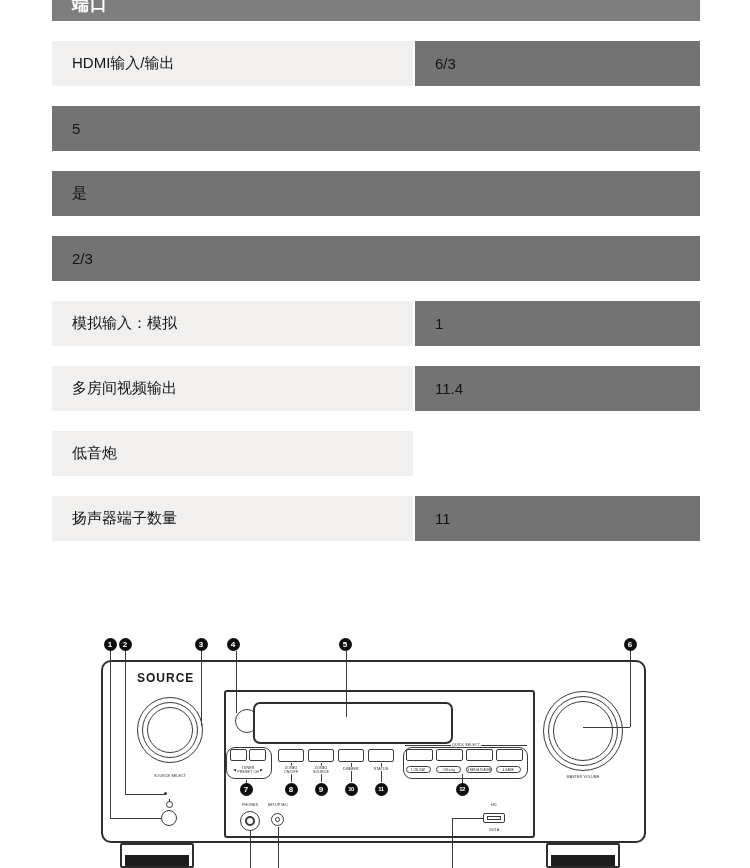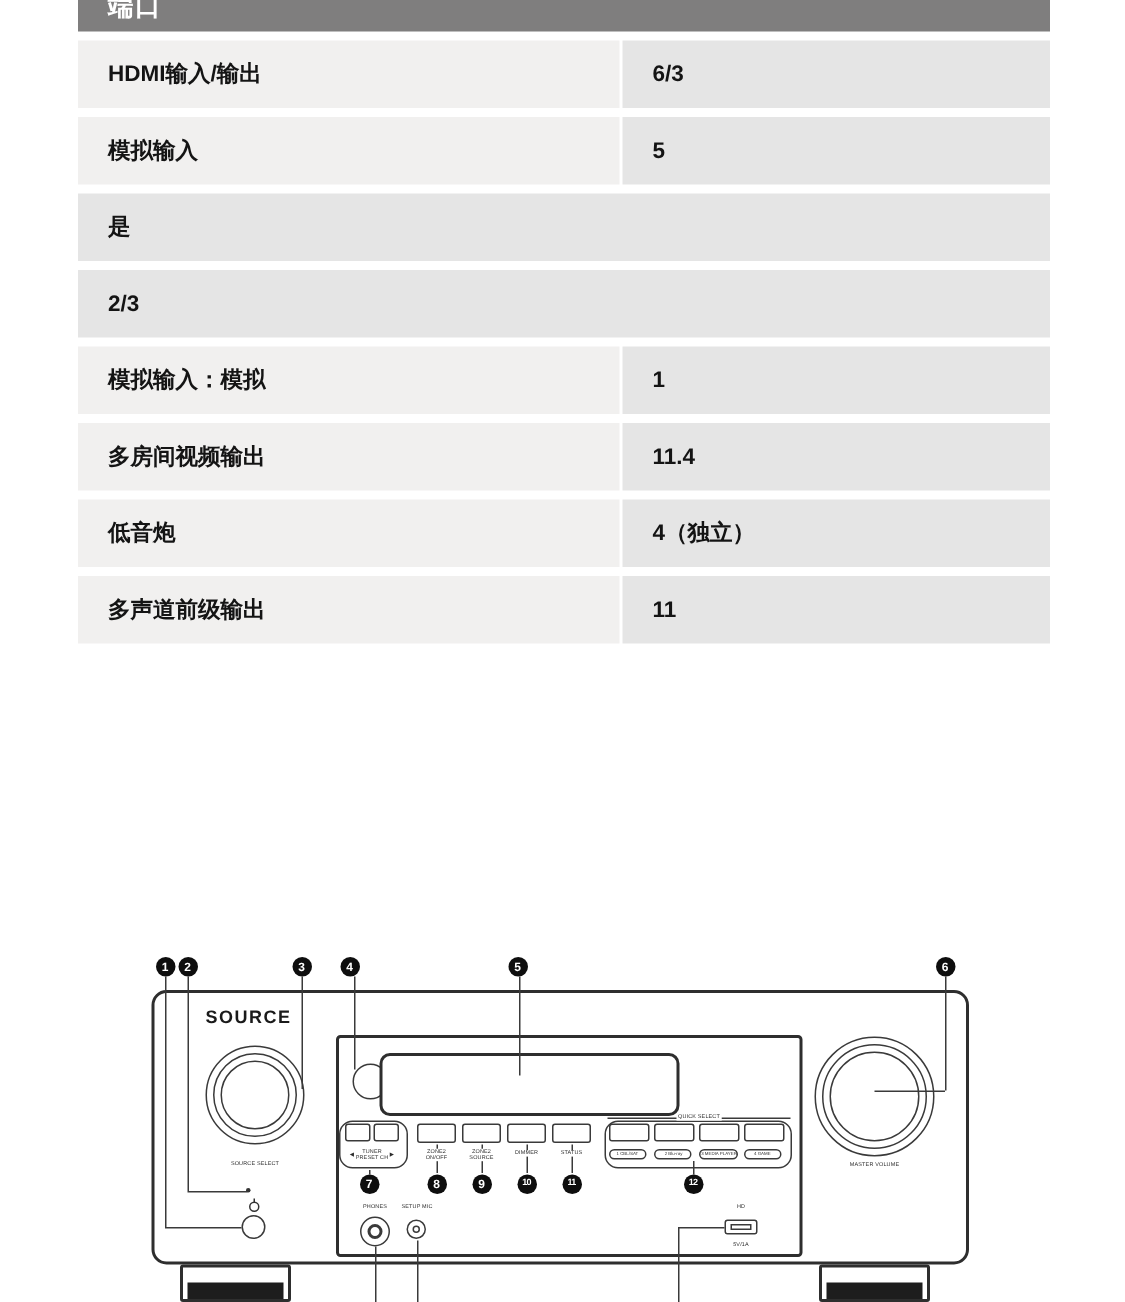--- a/index.html
+++ b/index.html
@@ -4,25 +4,25 @@
 <style>
   html,body{margin:0;padding:0;background:#fff;}
   body{width:750px;height:868px;position:relative;overflow:hidden;
        font-family:"Liberation Sans","DejaVu Sans",sans-serif;}
 
   
   .spec-table{position:absolute;left:52px;top:0;width:648px;}
   .spec-header{height:21px;background:#7f7e7e;overflow:hidden;position:relative;}
   .spec-header span{position:absolute;left:20px;top:-7px;color:#fff;font-size:17px;
                     font-weight:bold;letter-spacing:1px;}
-  .spec-row{display:flex;margin-top:6px;height:45px;font-weight:bold;}
+  .spec-row{display:flex;margin-top:20px;height:45px;}
   .spec-row .cell-l{width:361px;margin-right:2px;background:#f1f0ef;display:flex;
                     align-items:center;padding-left:20px;box-sizing:border-box;
                     font-size:15px;color:#141414;}
-  .spec-row .cell-r{flex:1;background:#e5e5e5;display:flex;align-items:center;
+  .spec-row .cell-r{flex:1;background:#737373;display:flex;align-items:center;
                     padding-left:20px;box-sizing:border-box;font-size:15px;color:#141414;}
 
   
   .diagram{position:absolute;inset:0;}
   .d{position:absolute;box-sizing:border-box;}
   .outline{border:2px solid #2e2e2e;background:#fff;}
   .thin{border:1px solid #3a3a3a;background:#fff;}
   .circle{border-radius:50%;}
   .line{background:#3a3a3a;z-index:2;}
   .z1{z-index:1}.z2{z-index:2}
@@ -55,43 +55,41 @@
 <section class="spec-table">
   <div class="spec-header">
     <span>端口</span>
   </div>
   <div id="spec-rows">
       <div class="spec-row">
         <div class="cell-l">HDMI输入/输出</div>
         <div class="cell-r">6/3</div>
       </div>
       <div class="spec-row">
-        <div class="cell-l">模拟输入</div>
         <div class="cell-r">5</div>
       </div>
       <div class="spec-row">
         <div class="cell-r">是</div>
       </div>
       <div class="spec-row">
         <div class="cell-r">2/3</div>
       </div>
       <div class="spec-row">
         <div class="cell-l">模拟输入：模拟</div>
         <div class="cell-r">1</div>
       </div>
       <div class="spec-row">
         <div class="cell-l">多房间视频输出</div>
         <div class="cell-r">11.4</div>
       </div>
       <div class="spec-row">
         <div class="cell-l">低音炮</div>
-        <div class="cell-r">4（独立）</div>
-      </div>
-      <div class="spec-row">
-        <div class="cell-l">多声道前级输出</div>
+      </div>
+      <div class="spec-row">
+        <div class="cell-l">扬声器端子数量</div>
         <div class="cell-r">11</div>
       </div>
     </div>
 </section>
 
 <section class="diagram">
 
   <div class="d foot" style="left:120px;top:843px;width:74px;height:25px">
     <div class="pad"></div>
   </div>

